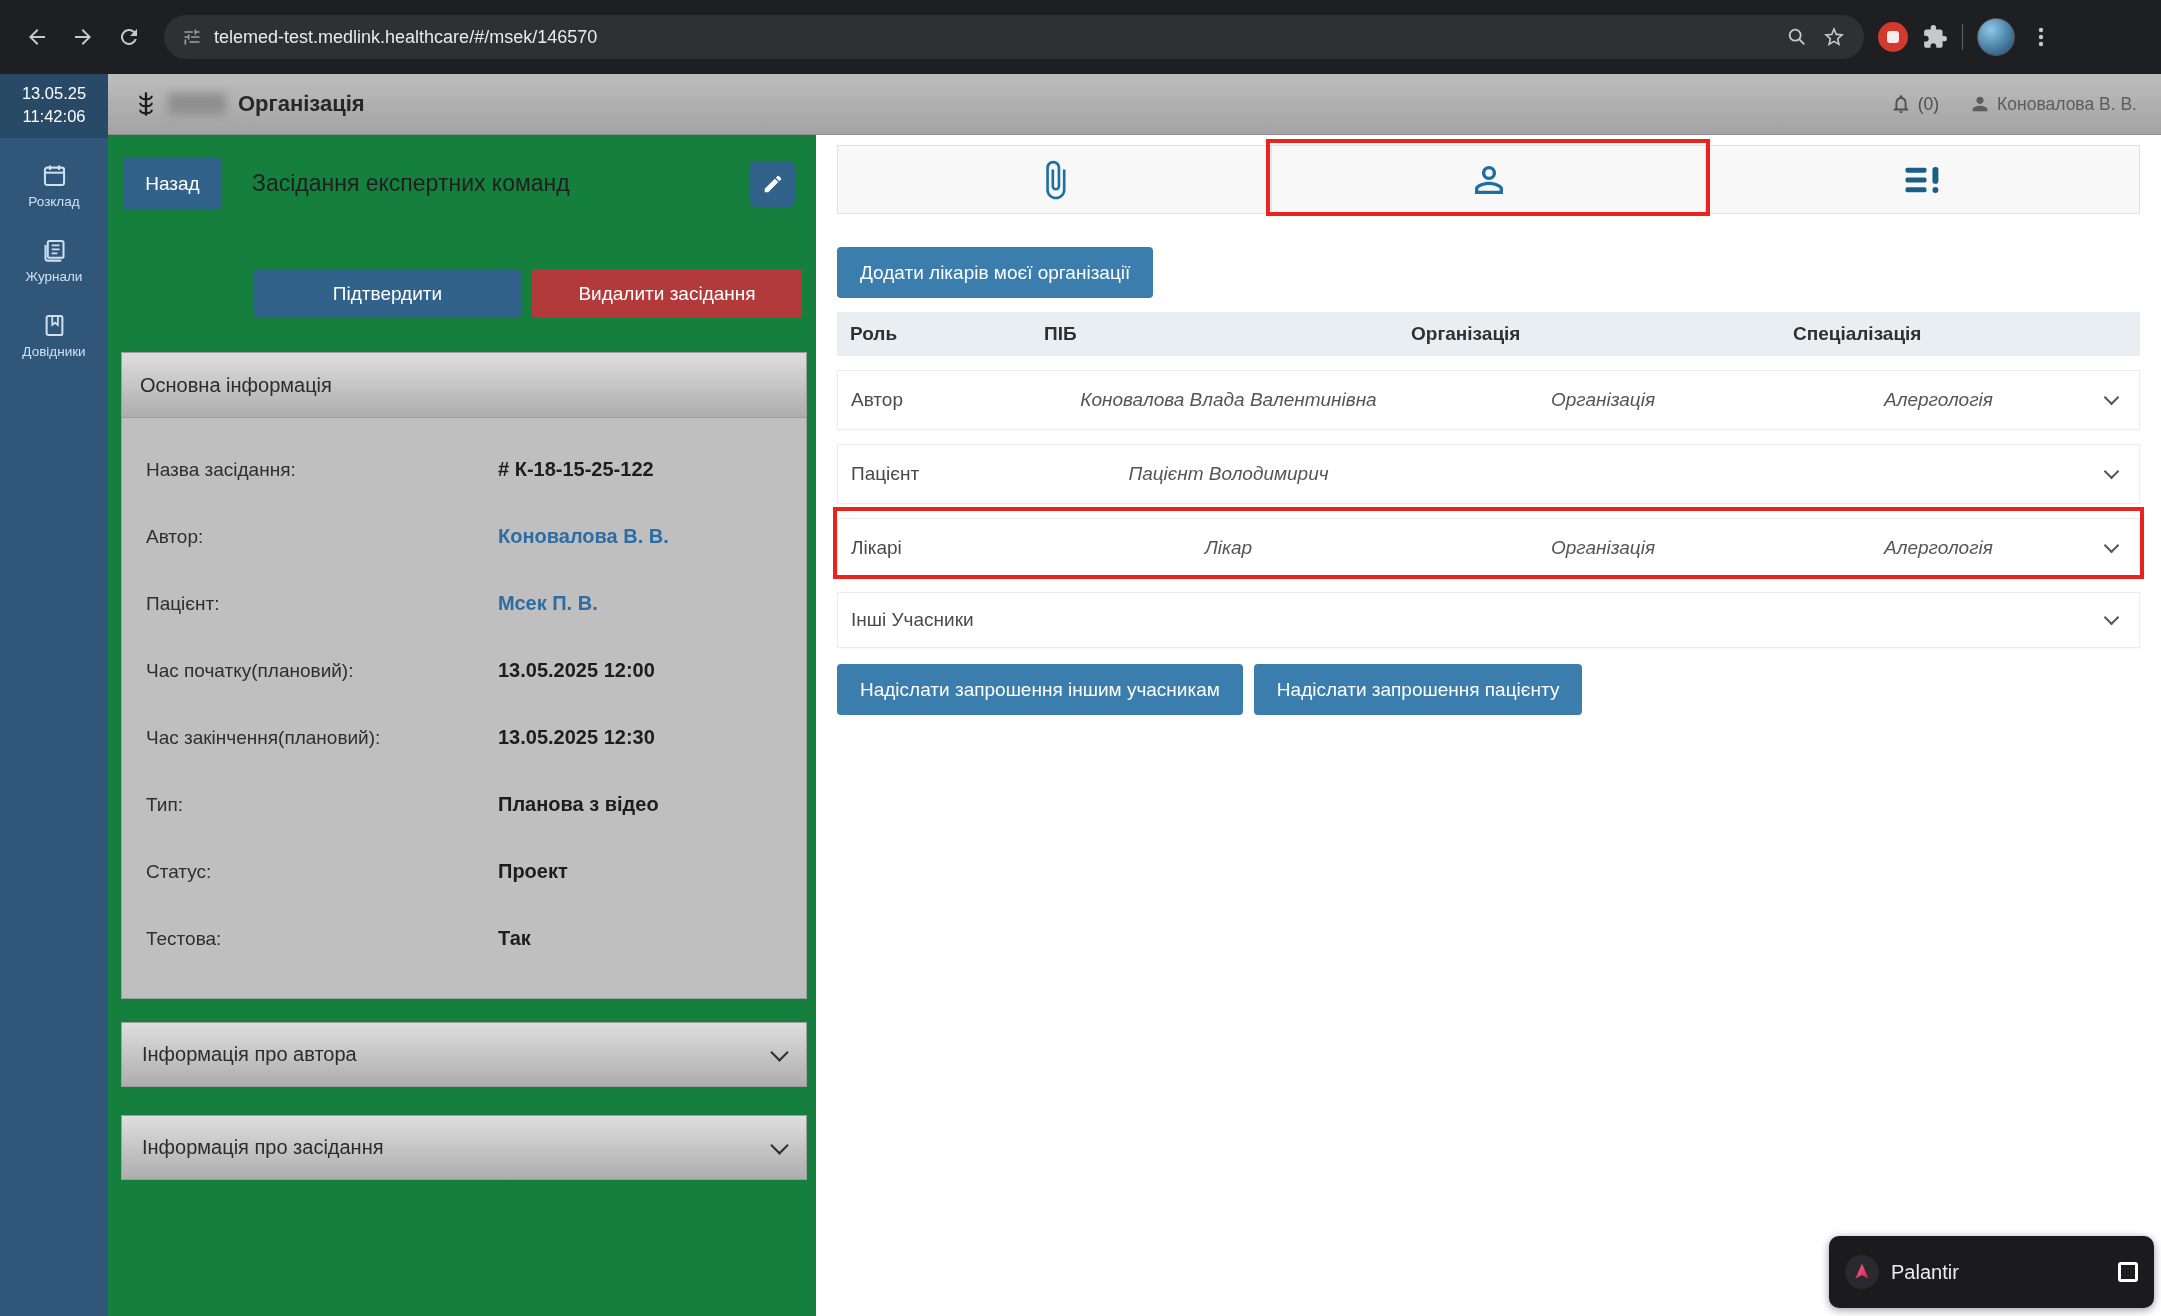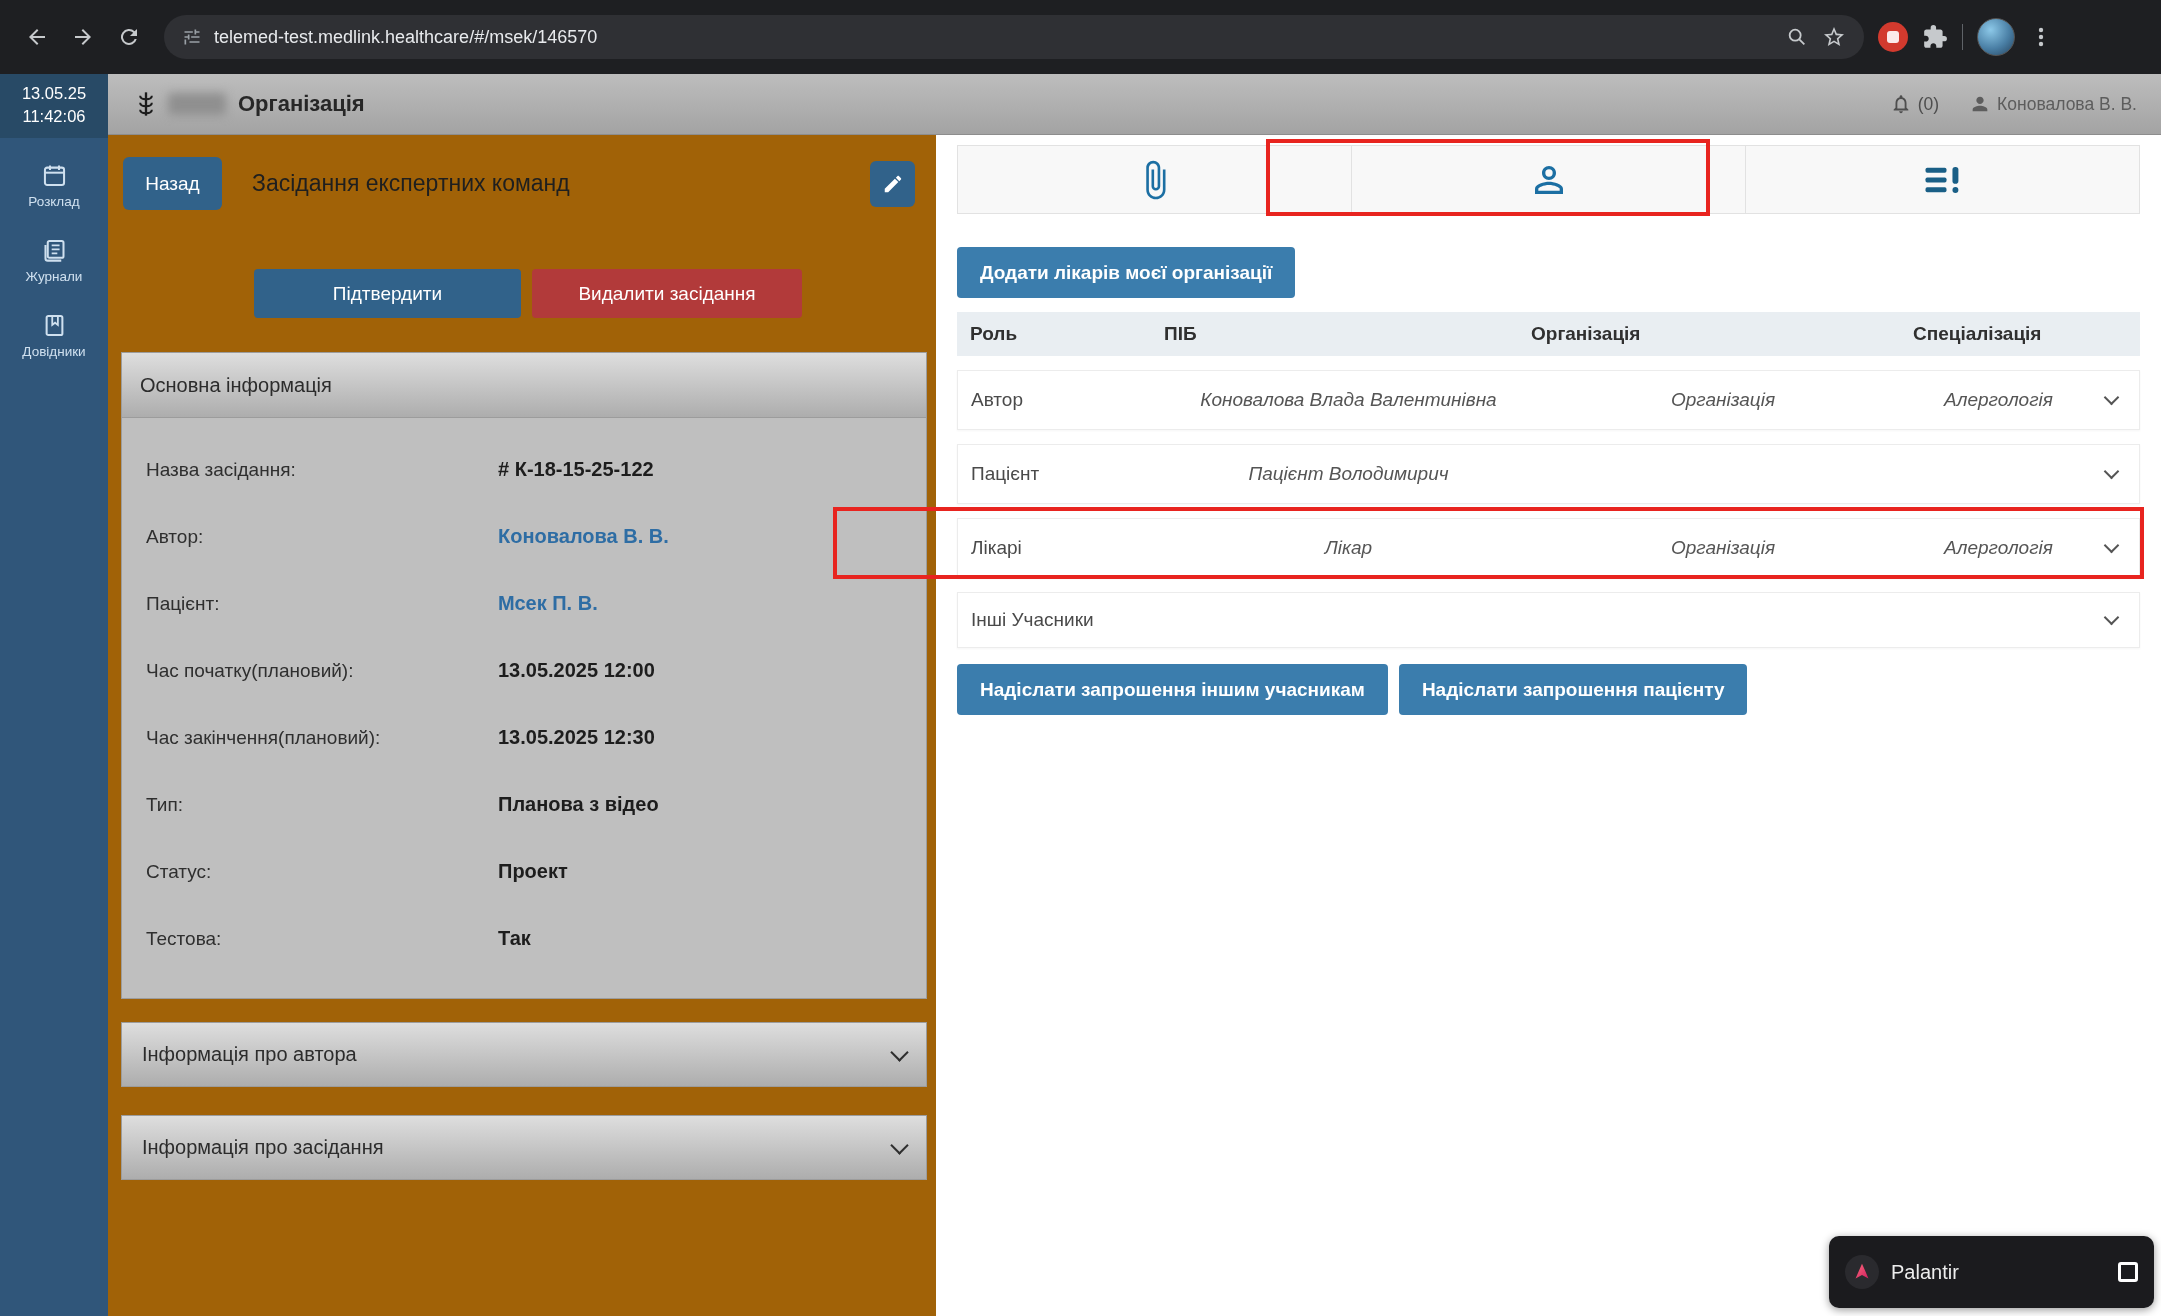--- a/index.html
+++ b/index.html
@@ -39,21 +39,21 @@
   .med-ico { width:28px; height:28px; color:#1c1c1c; }
   .redacted { width:58px; height:22px; background:#8f8f8f; border-radius:3px; filter:blur(5px); margin-left:8px; }
   .appbar-title { font-size:22px; font-weight:bold; color:#272727; margin-left:12px; }
   .appbar-right { margin-left:auto; display:flex; align-items:center; gap:8px; }
   .appbar-right .grp { display:flex; align-items:center; gap:6px; color:#4e4e4e; font-size:17.5px; }
   .appbar-right .grp + .grp { margin-left:22px; color:#5d5d5d; }
 
   .body { flex:1; display:flex; min-height:0; }
 
   
-  .left-panel { width:828px; background:#a16207; flex:0 0 auto; position:relative; }
+  .left-panel { width:708px; background:#15803d; flex:0 0 auto; position:relative; }
   .back-row { display:flex; align-items:center; padding:22px 21px 0 15px; }
   .btn { border:none; cursor:pointer; color:#fff; font-family:inherit; }
   .btn-dark { background:#31628a; border-radius:6px; font-size:19px; }
   .back-btn { width:99px; height:53px; }
   .panel-title { font-size:23px; font-weight:normal; color:#1f1f1f; margin-left:30px; }
   .edit-btn { margin-left:auto; width:45px; height:46px; display:flex; align-items:center; justify-content:center; }
   .edit-btn svg { width:22px; height:22px; }
   .action-row { display:flex; gap:11px; padding-left:146px; margin-top:59px; }
   .confirm-btn { width:267px; height:49px; border-radius:4px; }
   .danger-btn { width:270px; height:49px; background:#b23a3a; border-radius:4px; font-size:19px; }
@@ -77,21 +77,21 @@
           transform:rotate(45deg); display:inline-block; margin-top:-5px; }
   .chev.dark { border-color:#2e2e2e; width:13px; height:13px; }
 
   
   .main { flex:1; background:#fff; padding:10px 21px 0 21px; min-width:0; }
   .tabs { display:flex; height:69px; border:1px solid #e2e2e2; background:#f8f8f8; }
   .tab { flex:1; display:flex; align-items:center; justify-content:center; cursor:pointer; background:#f8f8f8; }
   .tab + .tab { border-left:1px solid #e2e2e2; }
   .tab svg { width:42px; height:42px; }
 
-  .btn-action { background:#3b7dad; border-radius:4px; font-size:19px; height:51px; padding:0 23px;font-weight:bold; }
+  .btn-action { background:#3b7dad; border-radius:4px; font-size:19px; height:51px; padding:0 23px; }
   .add-btn { margin-top:33px; }
 
   .ptable { margin-top:14px; font-size:19px; }
   .thead { display:flex; align-items:center; height:44px; background:#e9eef2; font-weight:bold; color:#303030; }
   .c-role { width:207px; padding-left:13px; flex:0 0 auto; }
   .c-name { width:367px; flex:0 0 auto; text-align:center; }
   .c-org  { width:382px; flex:0 0 auto; text-align:center; }
   .c-spec { flex:1; text-align:center; }
   .c-chev { width:56px; flex:0 0 auto; display:flex; justify-content:center; }
   .thead .c-name, .thead .c-org, .thead .c-spec { text-align:left; }

